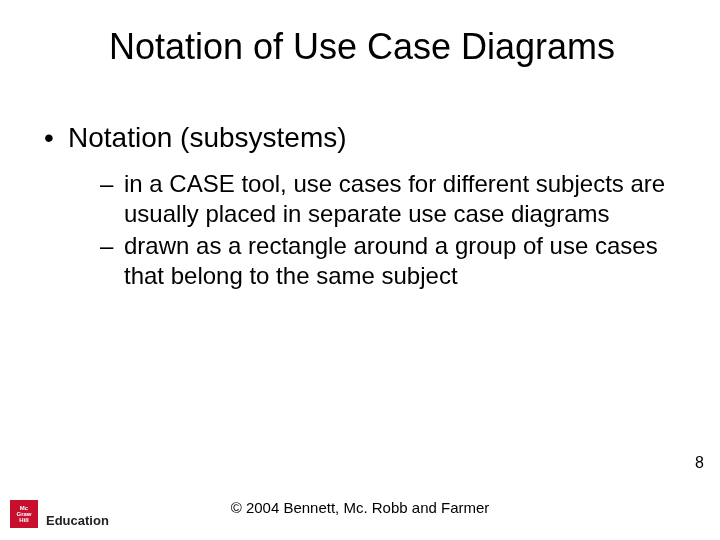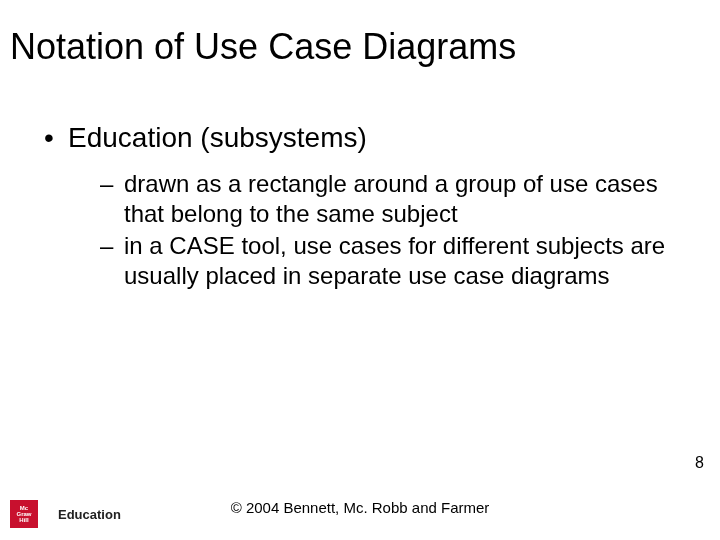--- a/index.html
+++ b/index.html
@@ -1,48 +1,48 @@
 <!DOCTYPE html>
 <html><head>
 <meta charset="utf-8">
 <style>
   * { margin: 0; padding: 0; box-sizing: border-box; }
   html, body { width: 720px; height: 540px; background: #fff; font-family: Arial, Helvetica, sans-serif; overflow: hidden; }
   .slide { position: relative; width: 720px; height: 540px; }
-  .title { position: absolute; top: 26px; left: 10px; right: 0; font-size: 36px; color: #000; font-weight: 400; }
+  .title { position: absolute; top: 26px; left: 4px; right: 0; text-align: center; font-size: 36px; color: #000; font-weight: 400; }
   .body { position: absolute; top: 120px; left: 40px; right: 40px; color: #000; }
   .lvl1 { list-style: none; }
   .lvl1-item { position: relative; padding-left: 28px; font-size: 28px; line-height: 1.25; margin-bottom: 10px; }
   .lvl1-item::before { content: "•"; position: absolute; left: 4px; top: 0; font-size: 28px; }
   .lvl2 { list-style: none; margin-top: 14px; }
   .lvl2-item { position: relative; padding-left: 24px; margin-left: 32px; font-size: 24px; line-height: 1.25; margin-bottom: 2px; }
   .lvl2-item::before { content: "–"; position: absolute; left: 0; top: 0; font-size: 24px; }
   .page-num { position: absolute; right: 16px; bottom: 68px; font-size: 16px; color: #000; }
   .copyright { position: absolute; left: 0; right: 0; bottom: 24px; text-align: center; font-size: 15px; color: #000; }
-  .logo { position: absolute; left: 10px; bottom: 12px; display: flex; align-items: center; gap: 20px; }
+  .logo { position: absolute; left: 10px; bottom: 12px; display: flex; align-items: flex-end; gap: 8px; }
   .logo-box { width: 28px; height: 28px; background: #c8102e; display: flex; flex-direction: column; align-items: center; justify-content: center; color: #fff; font-size: 6px; font-weight: bold; line-height: 1; }
   .logo-text { font-size: 13px; font-weight: bold; color: #222; }
 </style>
 </head>
 <body>
 
 <div class="slide">
 
   <h1 class="title">Notation of Use Case Diagrams</h1>
 
   <div class="body">
     <ul class="lvl1">
       <li class="lvl1-item">
-        <span>Education (subsystems)</span>
+        <span>Notation (subsystems)</span>
         <ul class="lvl2">
           <li class="lvl2-item">
-            <span>drawn as a rectangle around a group of use cases that belong to the same subject</span>
+            <span>in a CASE tool, use cases for different subjects are usually placed in separate use case diagrams</span>
           </li>
           <li class="lvl2-item">
-            <span>in a CASE tool, use cases for different subjects are usually placed in separate use case diagrams</span>
+            <span>drawn as a rectangle around a group of use cases that belong to the same subject</span>
           </li>
         </ul>
       </li>
     </ul>
   </div>
 
   <div class="page-num">8</div>
 
   <div class="copyright">© 2004 Bennett, Mc. Robb and Farmer</div>
 

